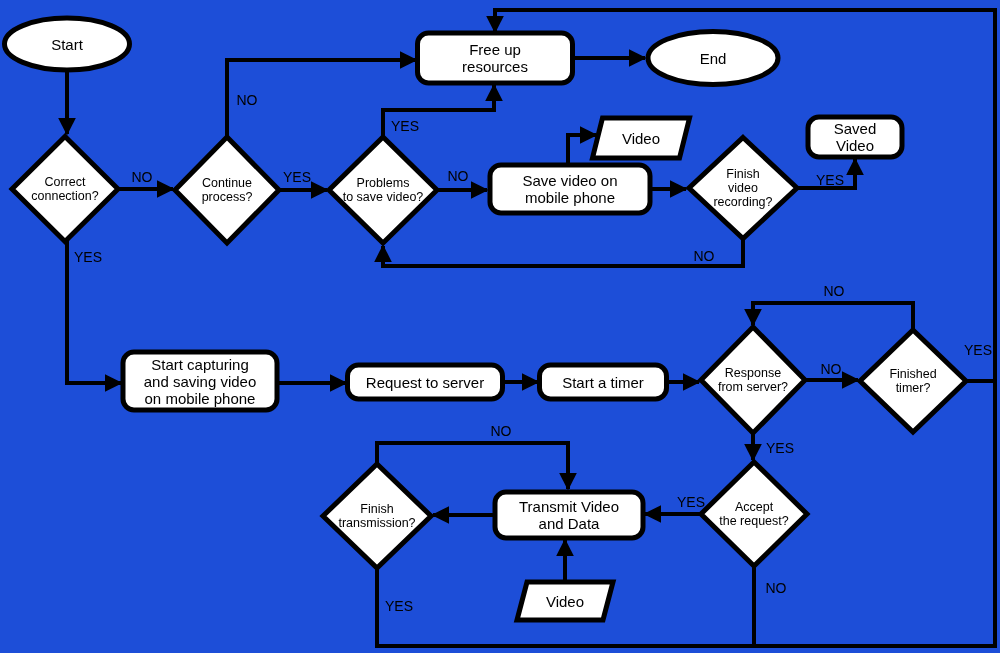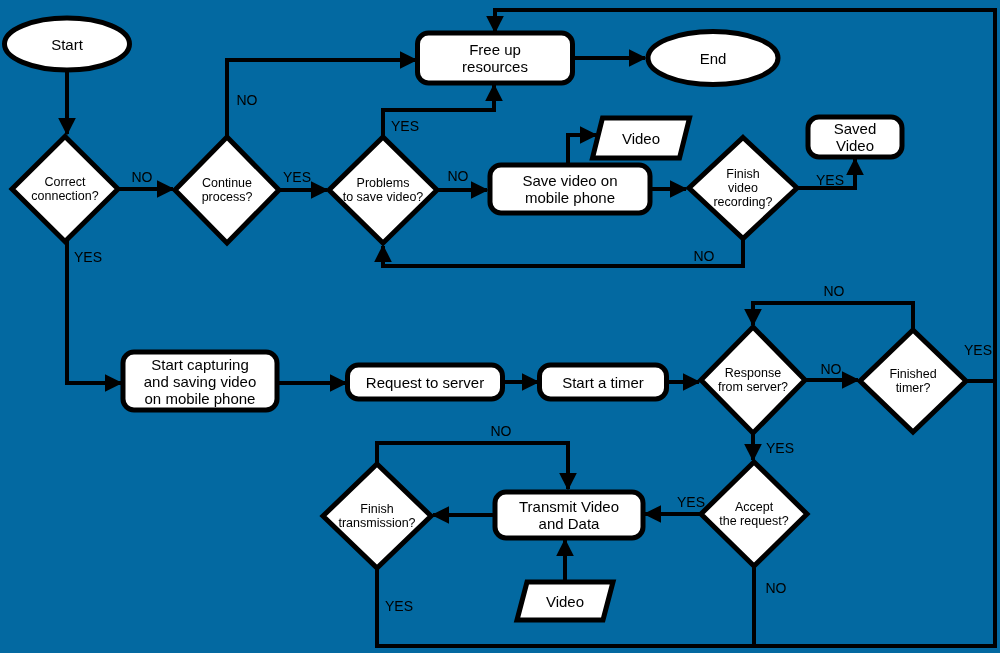--- a/index.html
+++ b/index.html
@@ -5,21 +5,21 @@
   html, body {
     margin: 0;
     padding: 0;
     background: #ffffff;
     font-family: "Liberation Sans", sans-serif;
   }
   #stage {
     position: relative;
     width: 1000px;
     height: 653px;
-    background: #0369a1;
+    background: #1d4ed8;
     overflow: hidden;
   }
   #stage svg {
     position: absolute;
     left: 0;
     top: 0;
     display: block;
   }
   .edge-line {
     fill: none;

